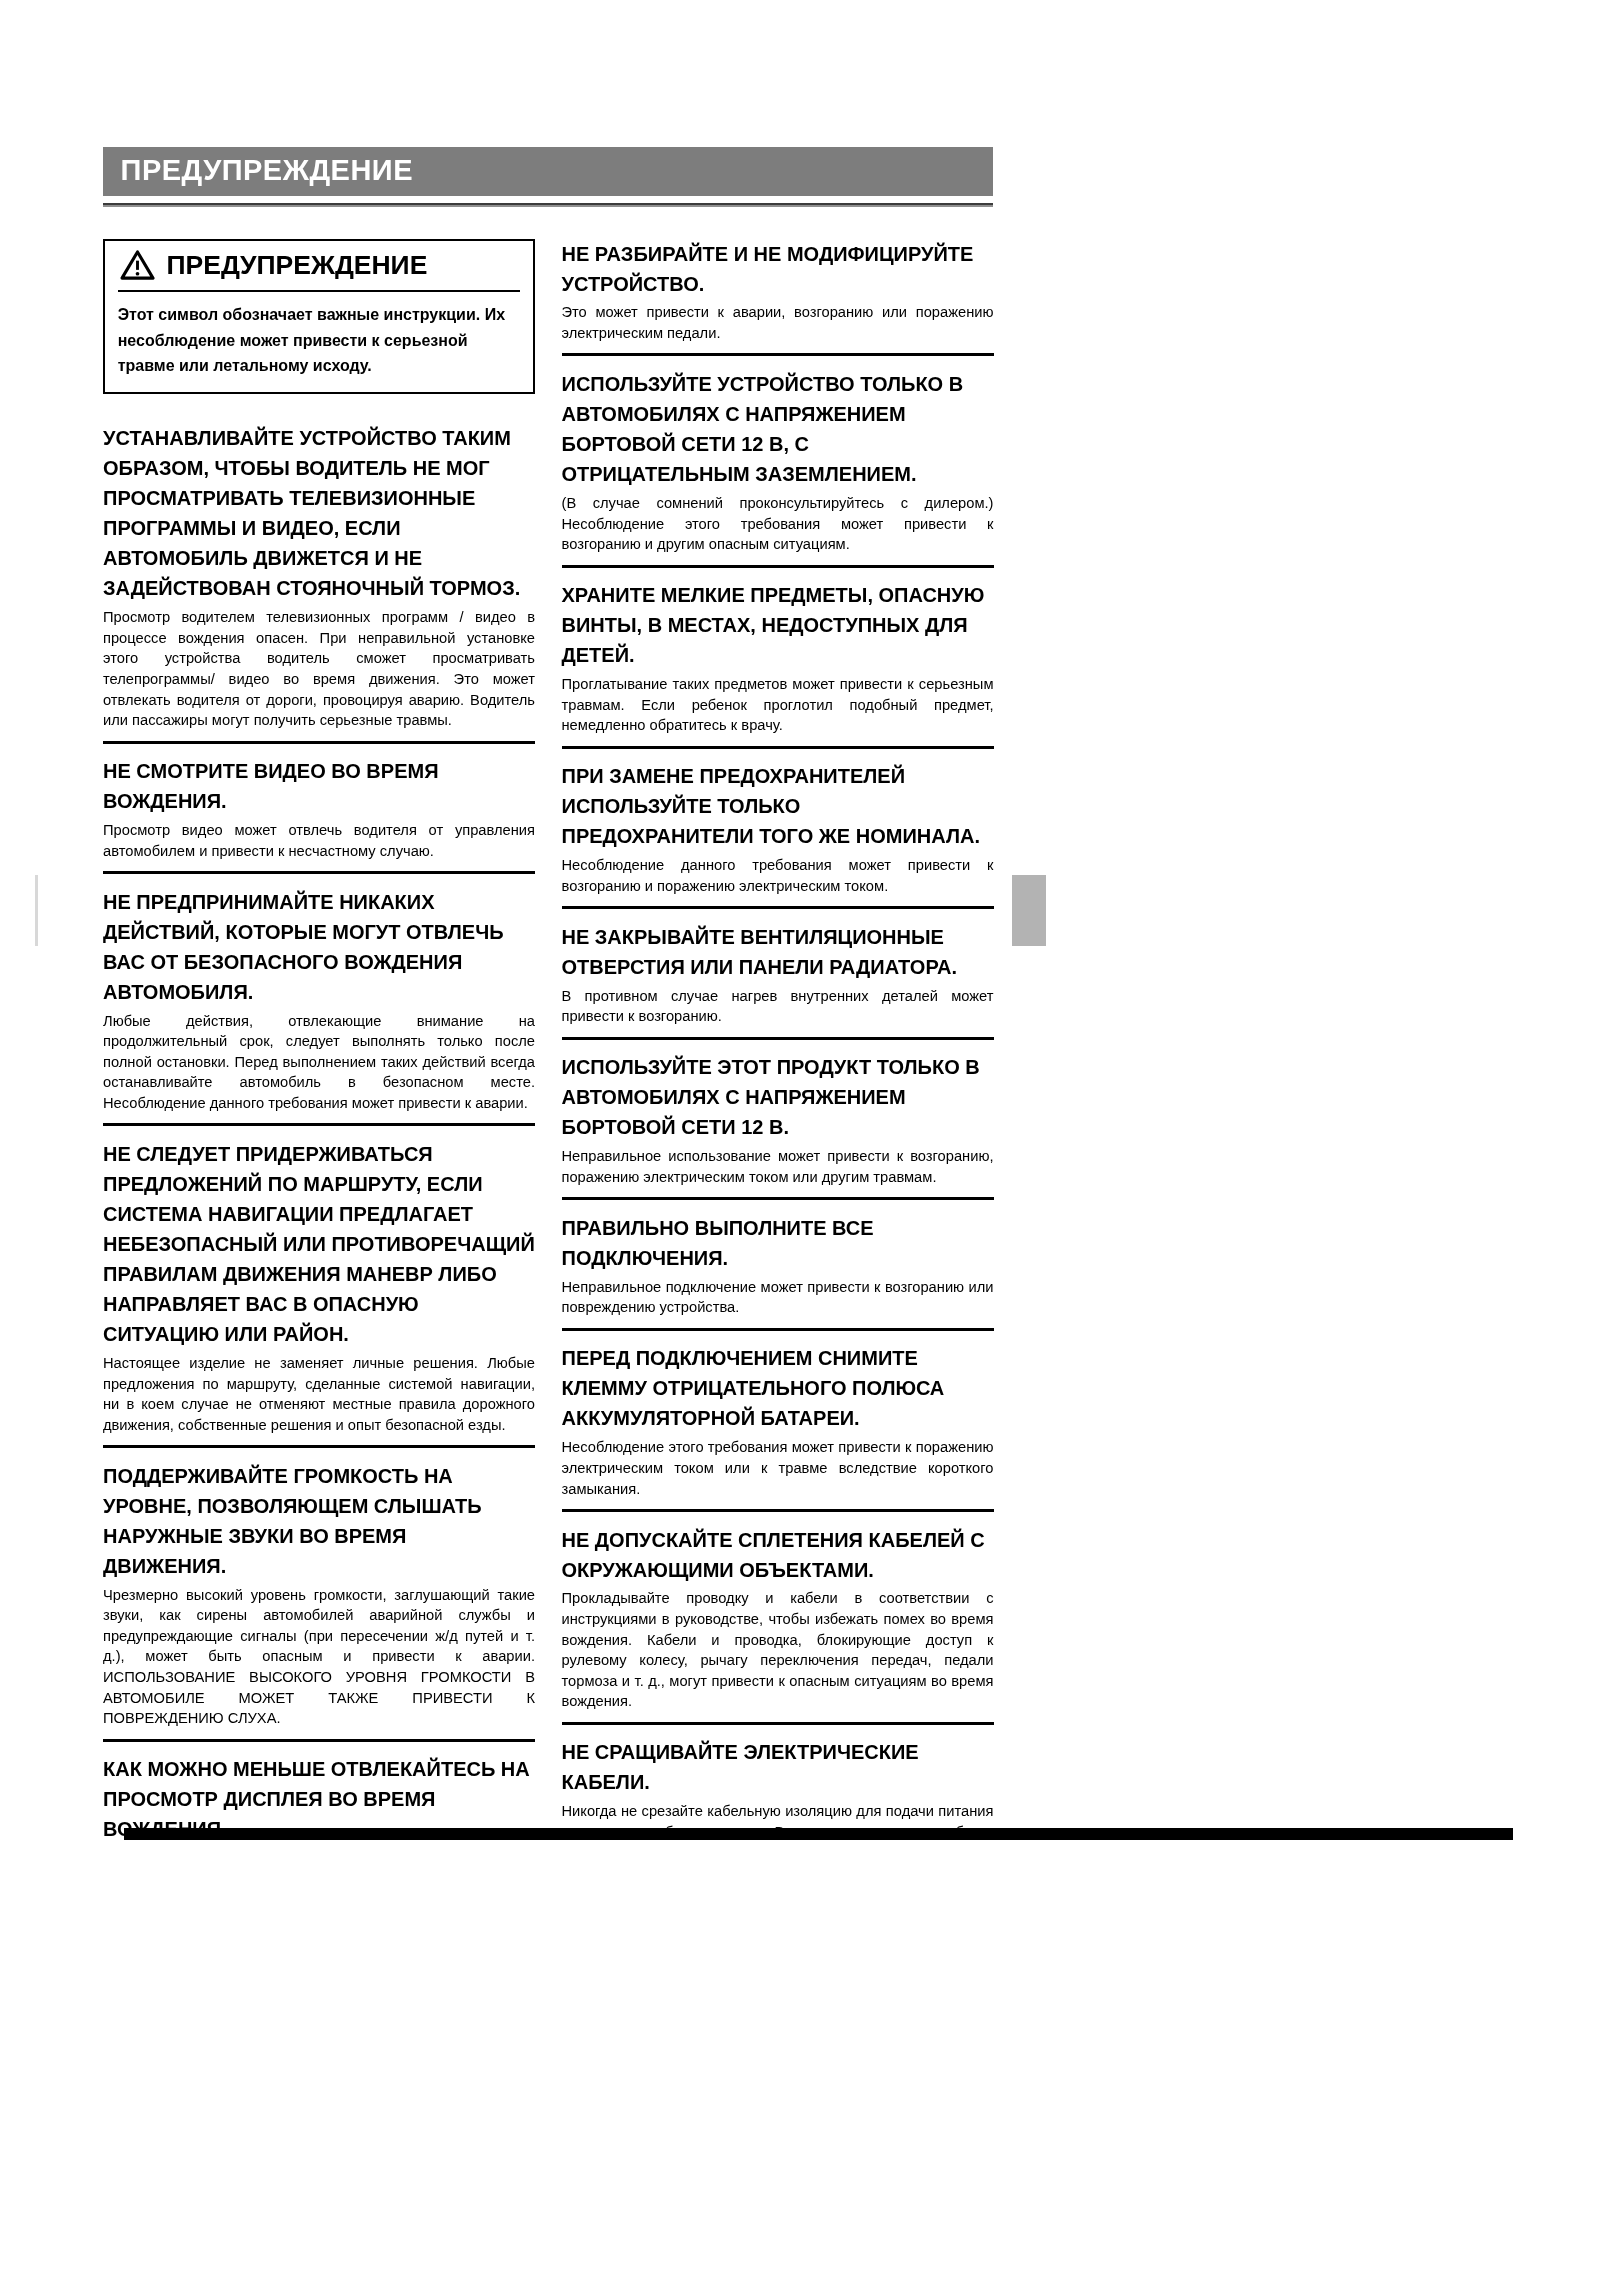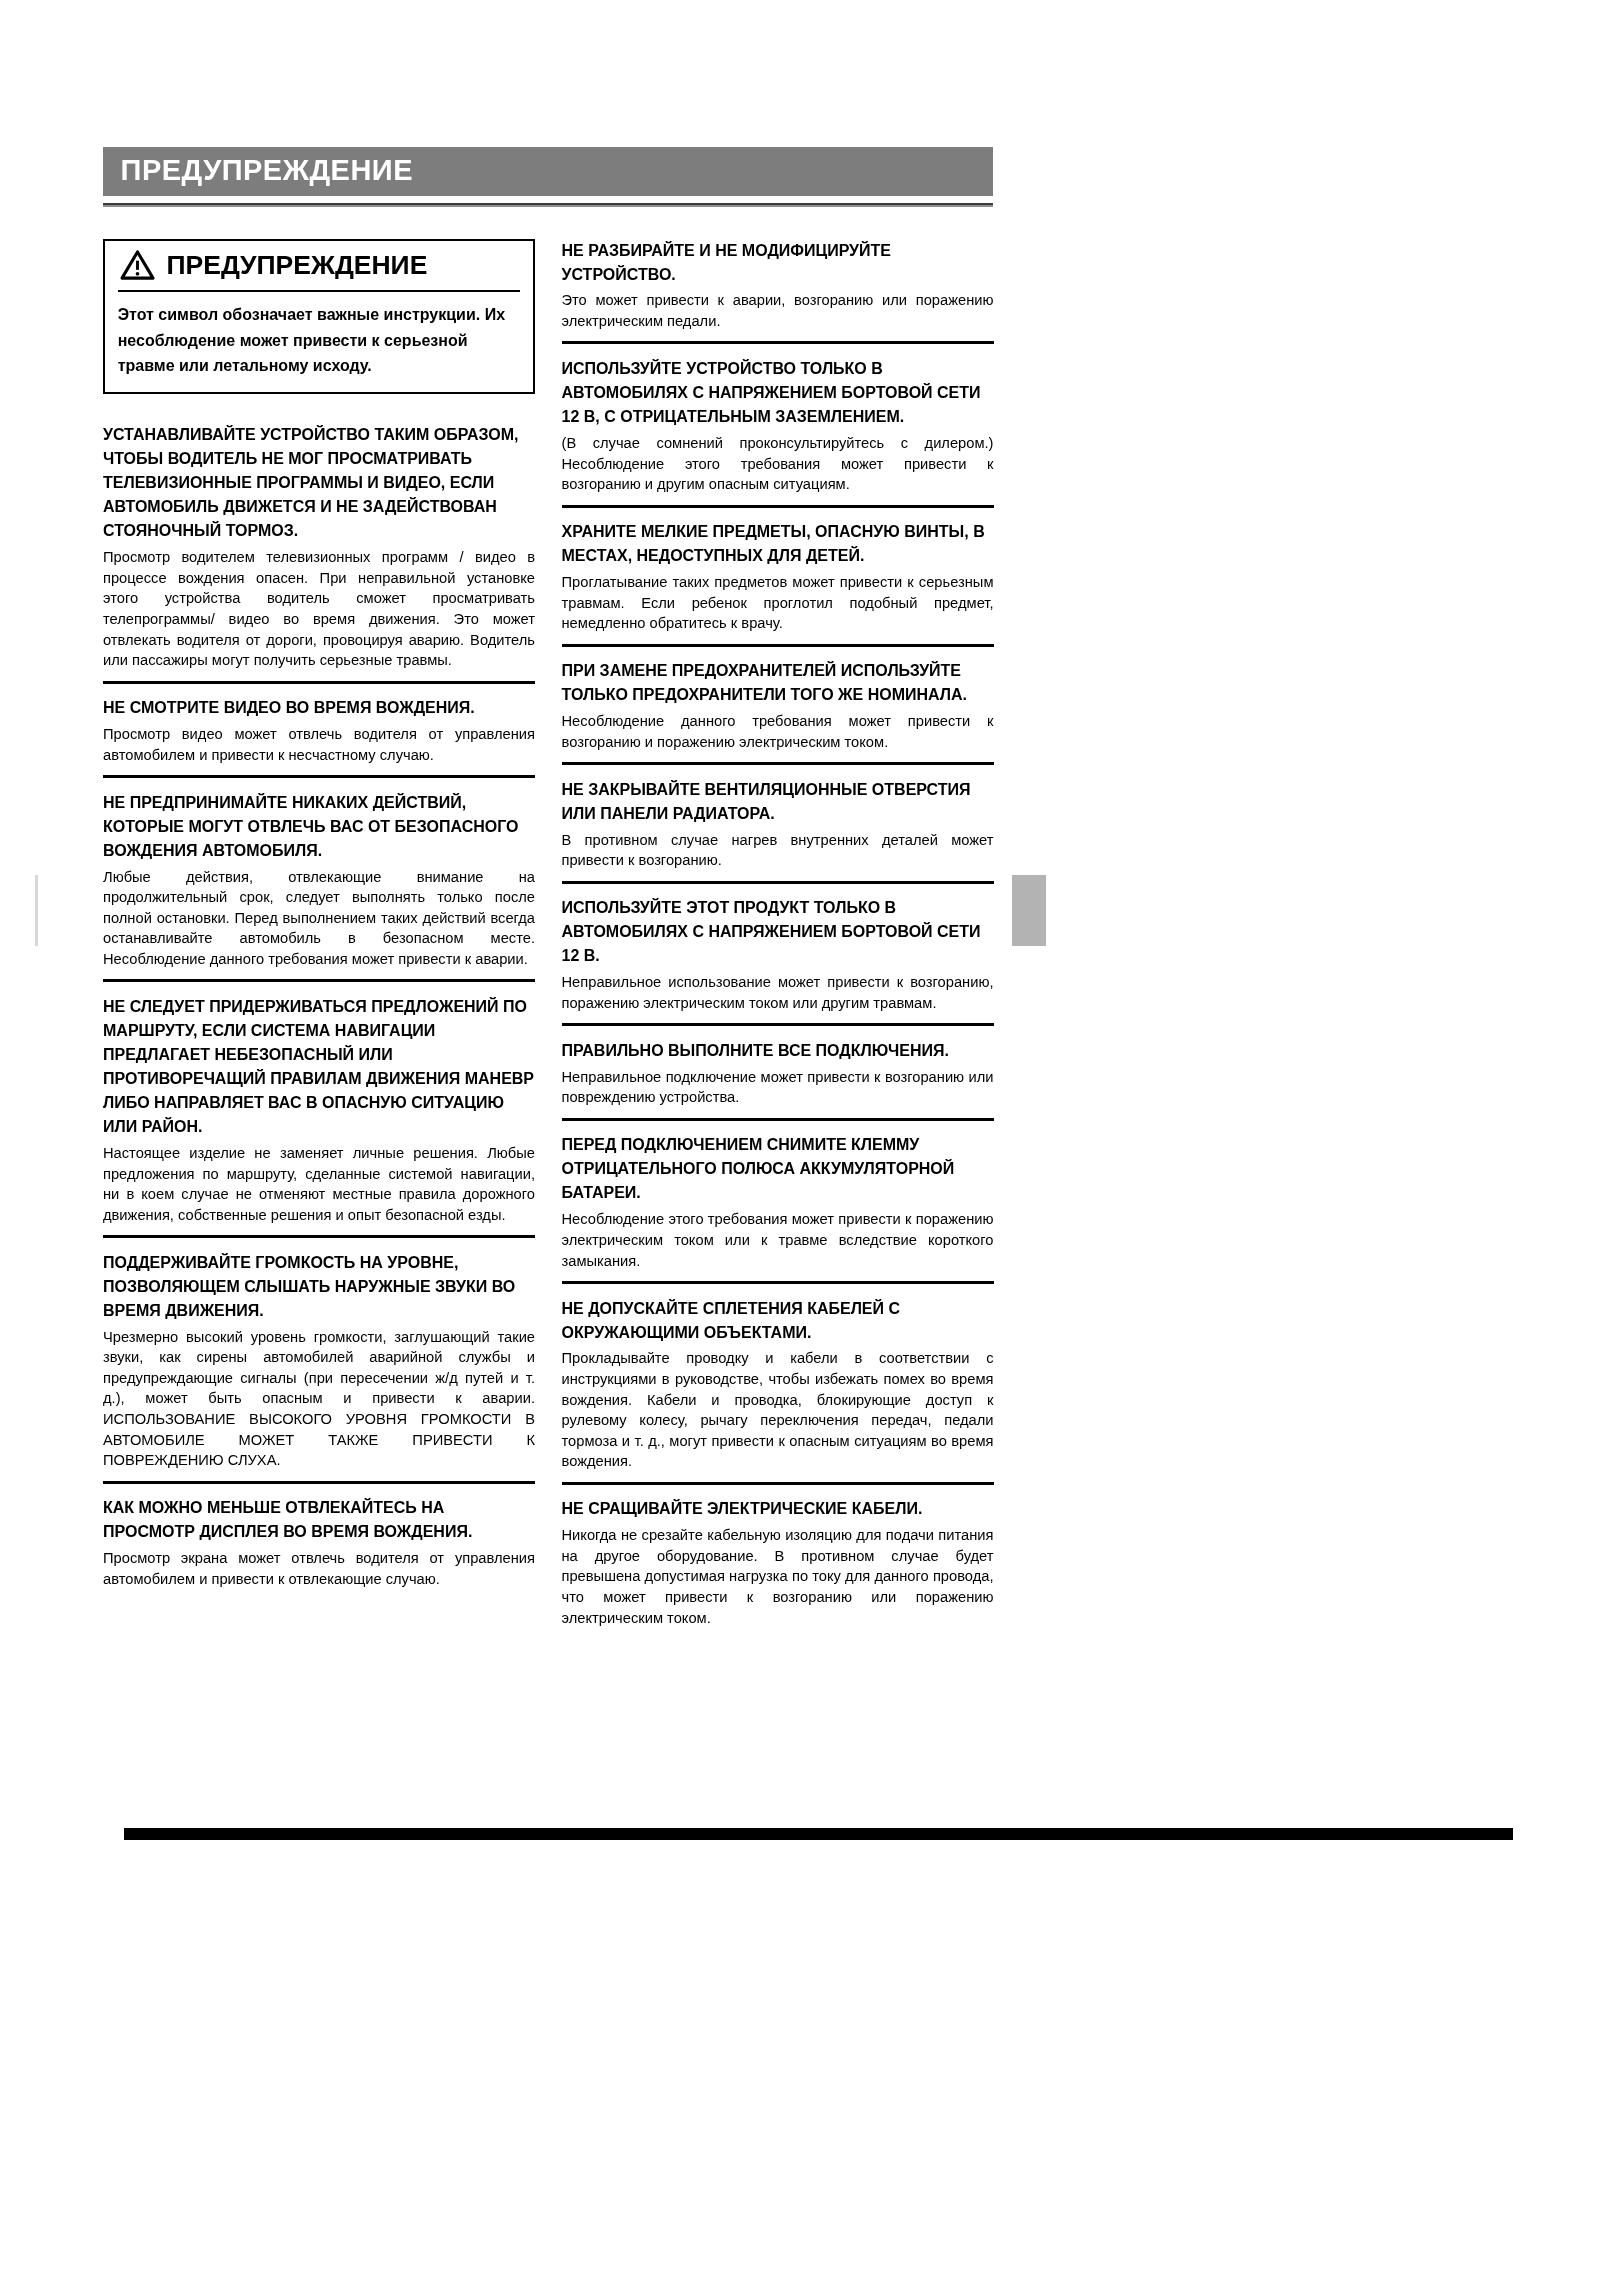--- a/index.html
+++ b/index.html
@@ -67,21 +67,21 @@
   .warn-section {
     border-bottom: 3.9px solid #000;
     padding-bottom: 9.8px;
     margin-bottom: 12.7px;
   }
   .col .warn-section:last-child {
     border-bottom: none;
     margin-bottom: 0;
   }
   .sec-heading {
-    font-size: 16px;
+    font-size: 20px;
     font-weight: bold;
     line-height: 1.5;
     margin: 0 0 3.9px 0;
   }
   .sec-body {
     font-size: 14.7px;
     line-height: 1.4;
     margin: 0;
     text-align: justify;
   }

